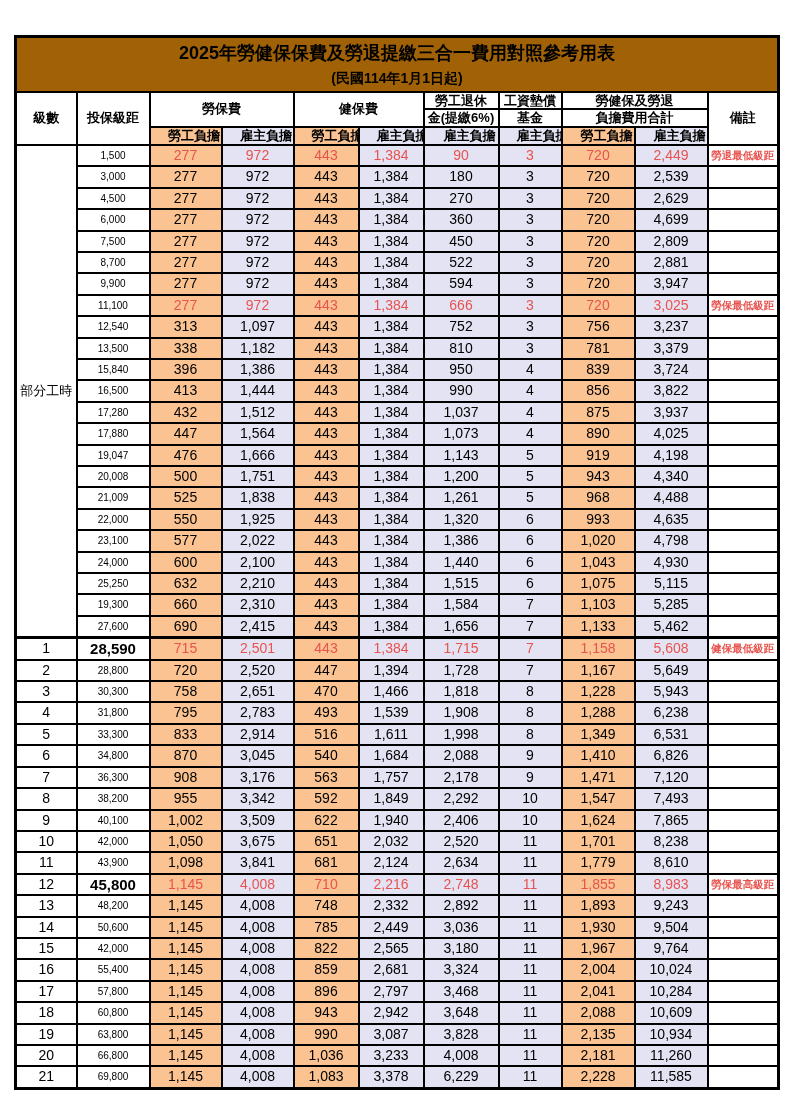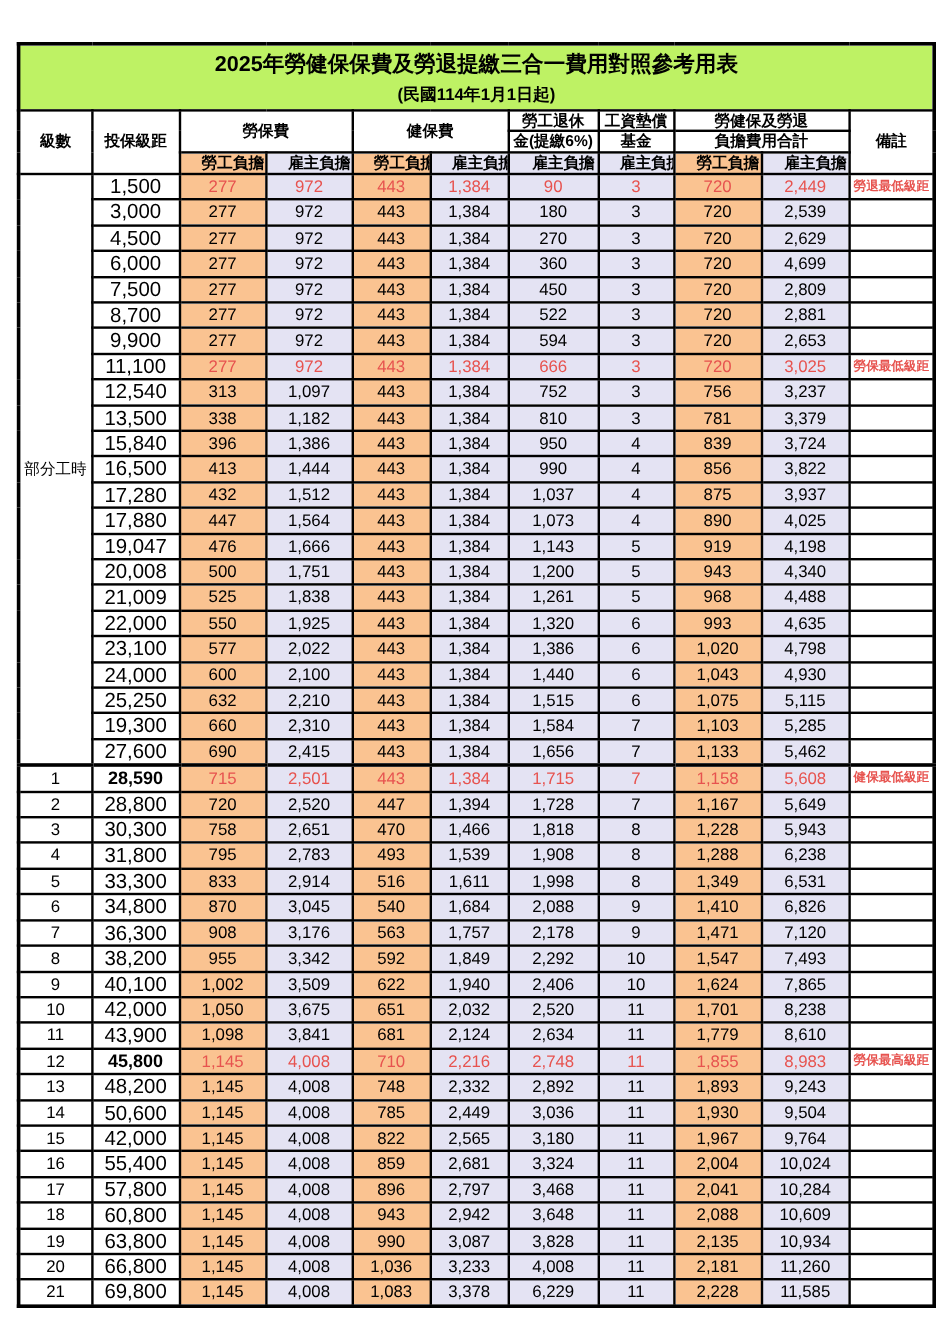--- a/index.html
+++ b/index.html
@@ -25,30 +25,30 @@
     border: 3px solid var(--line);
   }
   th, td {
     border: 2px solid var(--line);
     text-align: center;
     vertical-align: middle;
     padding: 0;
     overflow: hidden;
     white-space: nowrap;
   }
-  .title-cell { height: 55px; background: #bef264; }
+  .title-cell { height: 55px; background: #a16207; }
   .title-line { font-size: 18px; font-weight: bold; line-height: 28px; }
   .subtitle-line { font-size: 14px; font-weight: bold; line-height: 22px; }
   tr.h1 th, tr.h2 th { height: 15.7px; line-height: 15.7px; font-size: 13px; font-weight: bold; }
   tr.h3 th { height: 16px; line-height: 16px; font-size: 13px; font-weight: bold; padding-left: 17px; }
   th.small { font-size: 12px; }
   .emp { background: var(--emp-bg); }
   .er  { background: var(--er-bg); }
   tbody td { height: 19.4px; line-height: 19.4px; font-size: 14px; }
-  td.bracket { font-size: 17px; }
+  td.bracket { font-size: 10px; }
   td.bracket.b { font-weight: bold; font-size: 15px; }
   td.level { font-size: 14px; }
   td.pt { font-size: 13px; }
   td.remark { font-size: 10.5px; font-weight: bold; color: var(--red); }
   tr.redrow td.num, tr.redrow td.remark { color: var(--red); }
   tr.sep td { border-top: 3px solid var(--line); }
 </style>
 </head>
 <body>
 
@@ -176,21 +176,21 @@
         </tr>
         <tr>
           <td class="bracket">9,900</td>
           <td class="emp num">277</td>
           <td class="er num">972</td>
           <td class="emp num">443</td>
           <td class="er num">1,384</td>
           <td class="er num">594</td>
           <td class="er num">3</td>
           <td class="emp num">720</td>
-          <td class="er num">2,653</td>
+          <td class="er num">3,947</td>
           <td class="remark"></td>
         </tr>
         <tr class="redrow">
           <td class="bracket">11,100</td>
           <td class="emp num">277</td>
           <td class="er num">972</td>
           <td class="emp num">443</td>
           <td class="er num">1,384</td>
           <td class="er num">666</td>
           <td class="er num">3</td>

